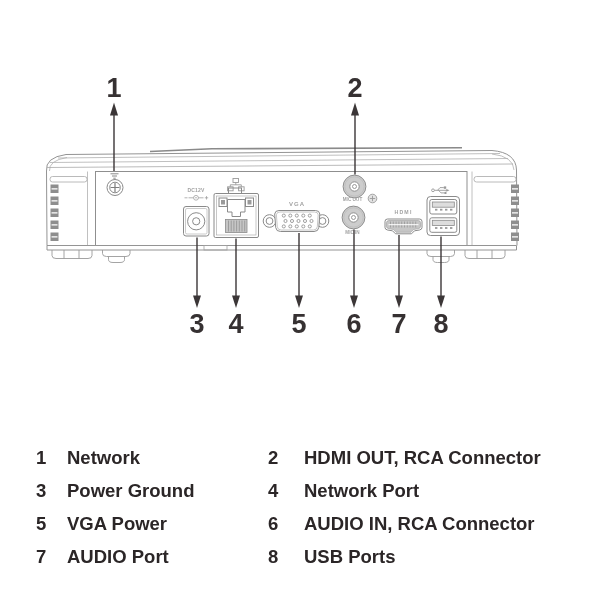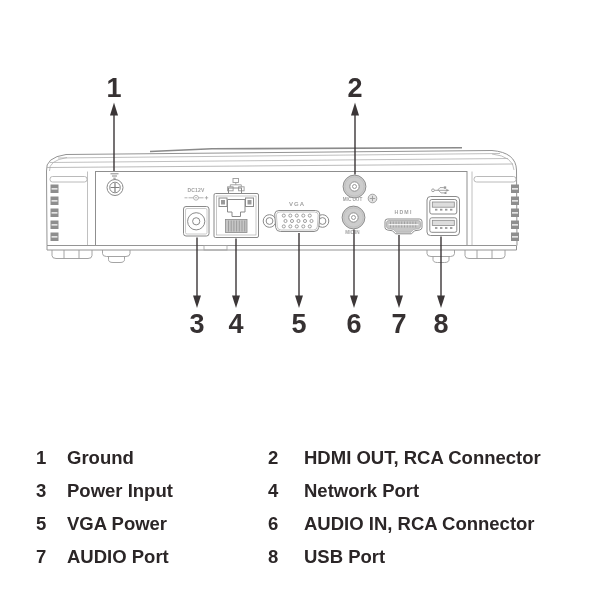--- a/index.html
+++ b/index.html
@@ -243,33 +243,33 @@
     <text class="callout-num" x="236" y="333">4</text>
     <text class="callout-num" x="299" y="333">5</text>
     <text class="callout-num" x="354" y="333">6</text>
     <text class="callout-num" x="399" y="333">7</text>
     <text class="callout-num" x="441" y="333">8</text>
   </g>
 </svg>
 
 <div class="legend">
   <span class="num">1</span>
-  <span class="lbl">Ground</span>
+  <span class="lbl">Network</span>
   <span class="num">2</span>
   <span class="lbl">HDMI OUT, RCA Connector</span>
 
   <span class="num">3</span>
-  <span class="lbl">Power Input</span>
+  <span class="lbl">Power Ground</span>
   <span class="num">4</span>
   <span class="lbl">Network Port</span>
 
   <span class="num">5</span>
   <span class="lbl">VGA Power</span>
   <span class="num">6</span>
   <span class="lbl">AUDIO IN, RCA Connector</span>
 
   <span class="num">7</span>
   <span class="lbl">AUDIO Port</span>
   <span class="num">8</span>
-  <span class="lbl">USB Port</span>
+  <span class="lbl">USB Ports</span>
 </div>
 
 </div>
 
 </body></html>

